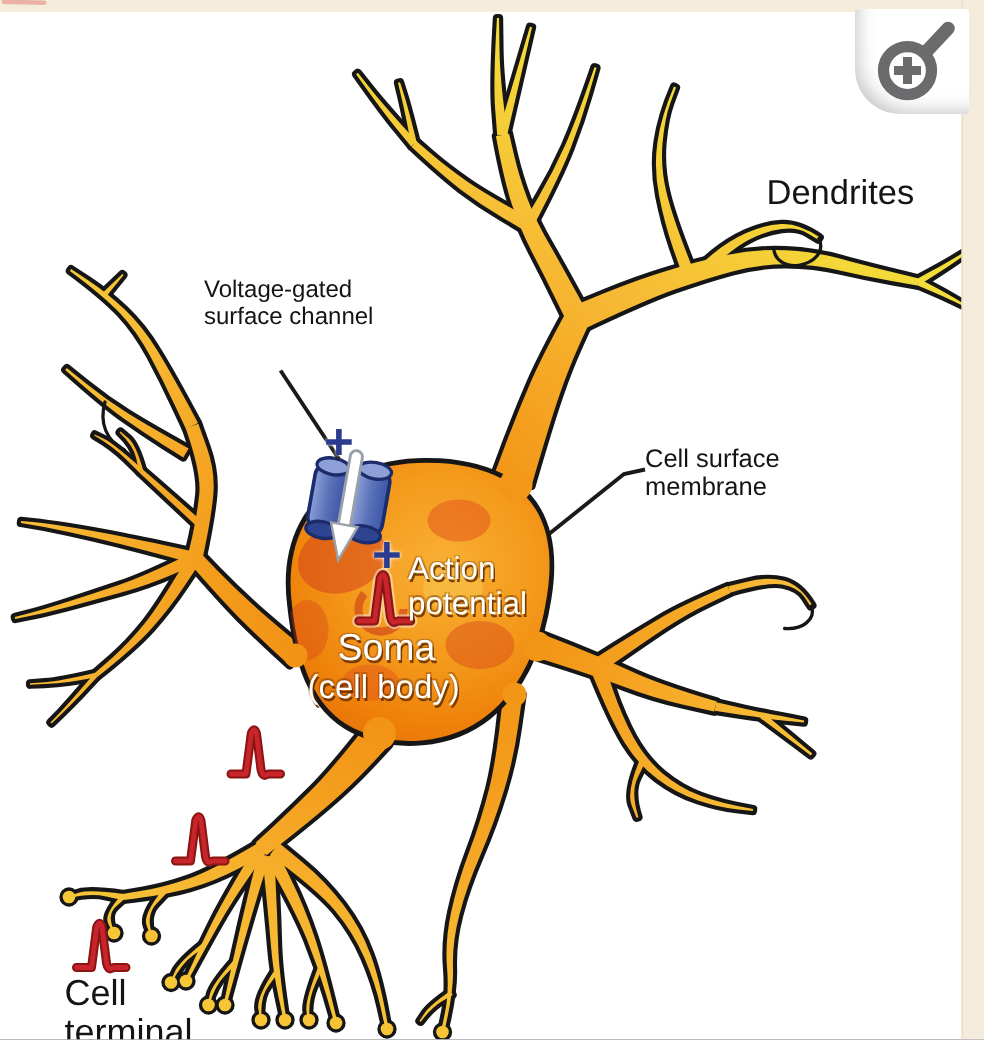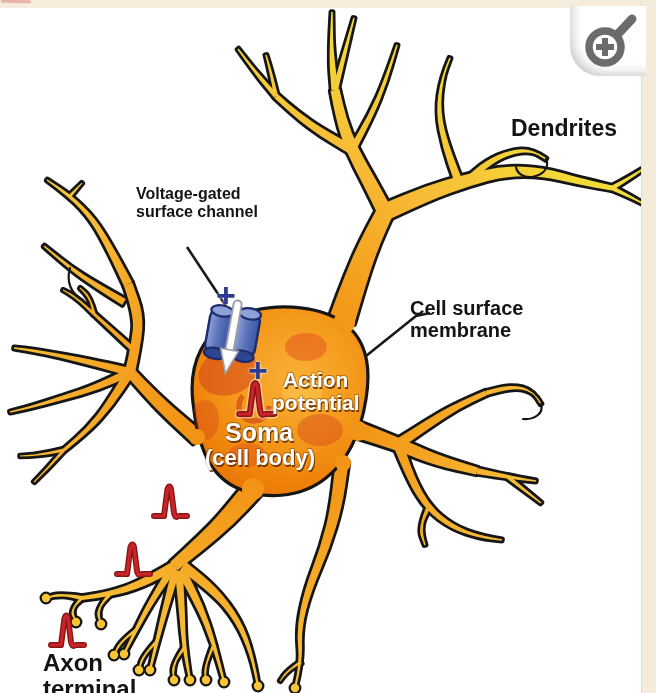--- a/index.html
+++ b/index.html
@@ -4,24 +4,24 @@
 <style>
   html,body{margin:0;padding:0;background:#888;}
   .stage{position:relative;width:656px;height:693px;background:#fff;overflow:hidden;
          font-family:"Liberation Sans",sans-serif;}
   .border-top{position:absolute;left:0;top:0;width:656px;height:8px;background:#F5ECDB;}
   .border-right{position:absolute;right:0;top:0;width:14px;height:693px;background:#F4EBDA;
                 border-left:1px solid #E9DEC9;}
   .corner-mark{position:absolute;left:1px;top:0;width:30px;height:3px;background:#E8A79E;
                border-radius:2px;transform:rotate(1.5deg);opacity:.85;}
   #art{position:absolute;left:0;top:0;}
-  .lbl{position:absolute;font-weight:700;color:#141414;line-height:1.1;white-space:nowrap;}
+  .lbl{position:absolute;font-weight:400;color:#141414;line-height:1.1;white-space:nowrap;}
   .lbl .ln{display:block;}
   .lbl.white{color:#FFFFFF;
-     text-shadow:1px 2px 0 rgba(99,46,0,.85),-1px -1px 0 rgba(99,46,0,.3),1px -1px 0 rgba(99,46,0,.3);text-align:center;}
+     text-shadow:1px 2px 0 rgba(99,46,0,.85),-1px -1px 0 rgba(99,46,0,.3),1px -1px 0 rgba(99,46,0,.3);}
   .plus{position:absolute;font-weight:700;color:#2B3C8F;font-size:34px;line-height:1;
         text-shadow:0 0 3px rgba(255,255,255,.9),0 0 1px rgba(255,255,255,.9);}
   .zoom-btn{position:absolute;left:570px;top:6px;width:76px;height:70px;background:#fff;
             border-radius:2px 2px 2px 30px;cursor:pointer;
             box-shadow:inset 7px -7px 12px -5px rgba(0,0,0,.22);}
   .zoom-btn svg{display:block;}
 </style>
 </head>
 <body>
 
@@ -244,39 +244,39 @@
 
   <div class="lbl" style="left:136px;top:185px;font-size:16px">
     <span class="ln">Voltage-gated</span>
     <span class="ln">surface channel</span>
   </div>
 
   <div class="lbl" style="left:511px;top:116px;font-size:23px">
     <span class="ln">Dendrites</span>
   </div>
 
-  <div class="lbl" style="left:410px;top:297px;font-size:20px">
+  <div class="lbl" style="left:430px;top:297px;font-size:17px">
     <span class="ln">Cell surface</span>
     <span class="ln">membrane</span>
   </div>
 
   <div class="lbl white" style="left:272px;top:368px;font-size:21px">
     <span class="ln">Action</span>
     <span class="ln">potential</span>
   </div>
 
   <div class="lbl white" style="left:205px;top:446px;font-size:22px">
     <span class="ln">(cell body)</span>
   </div>
   <div class="lbl white" style="left:225px;top:419px;font-size:25px">
     <span class="ln">Soma</span>
   </div>
 
   <div class="lbl" style="left:43px;top:650px;font-size:24px">
-    <span class="ln">Axon</span>
+    <span class="ln">Cell</span>
     <span class="ln">terminal</span>
   </div>
 
   <div class="plus" style="left:216px;top:278px">+</div>
   <div class="plus" style="left:248px;top:353px">+</div>
 
   <div class="border-right"></div>
 
   <div class="zoom-btn">
     <svg width="76" height="70" viewBox="0 0 76 70">

